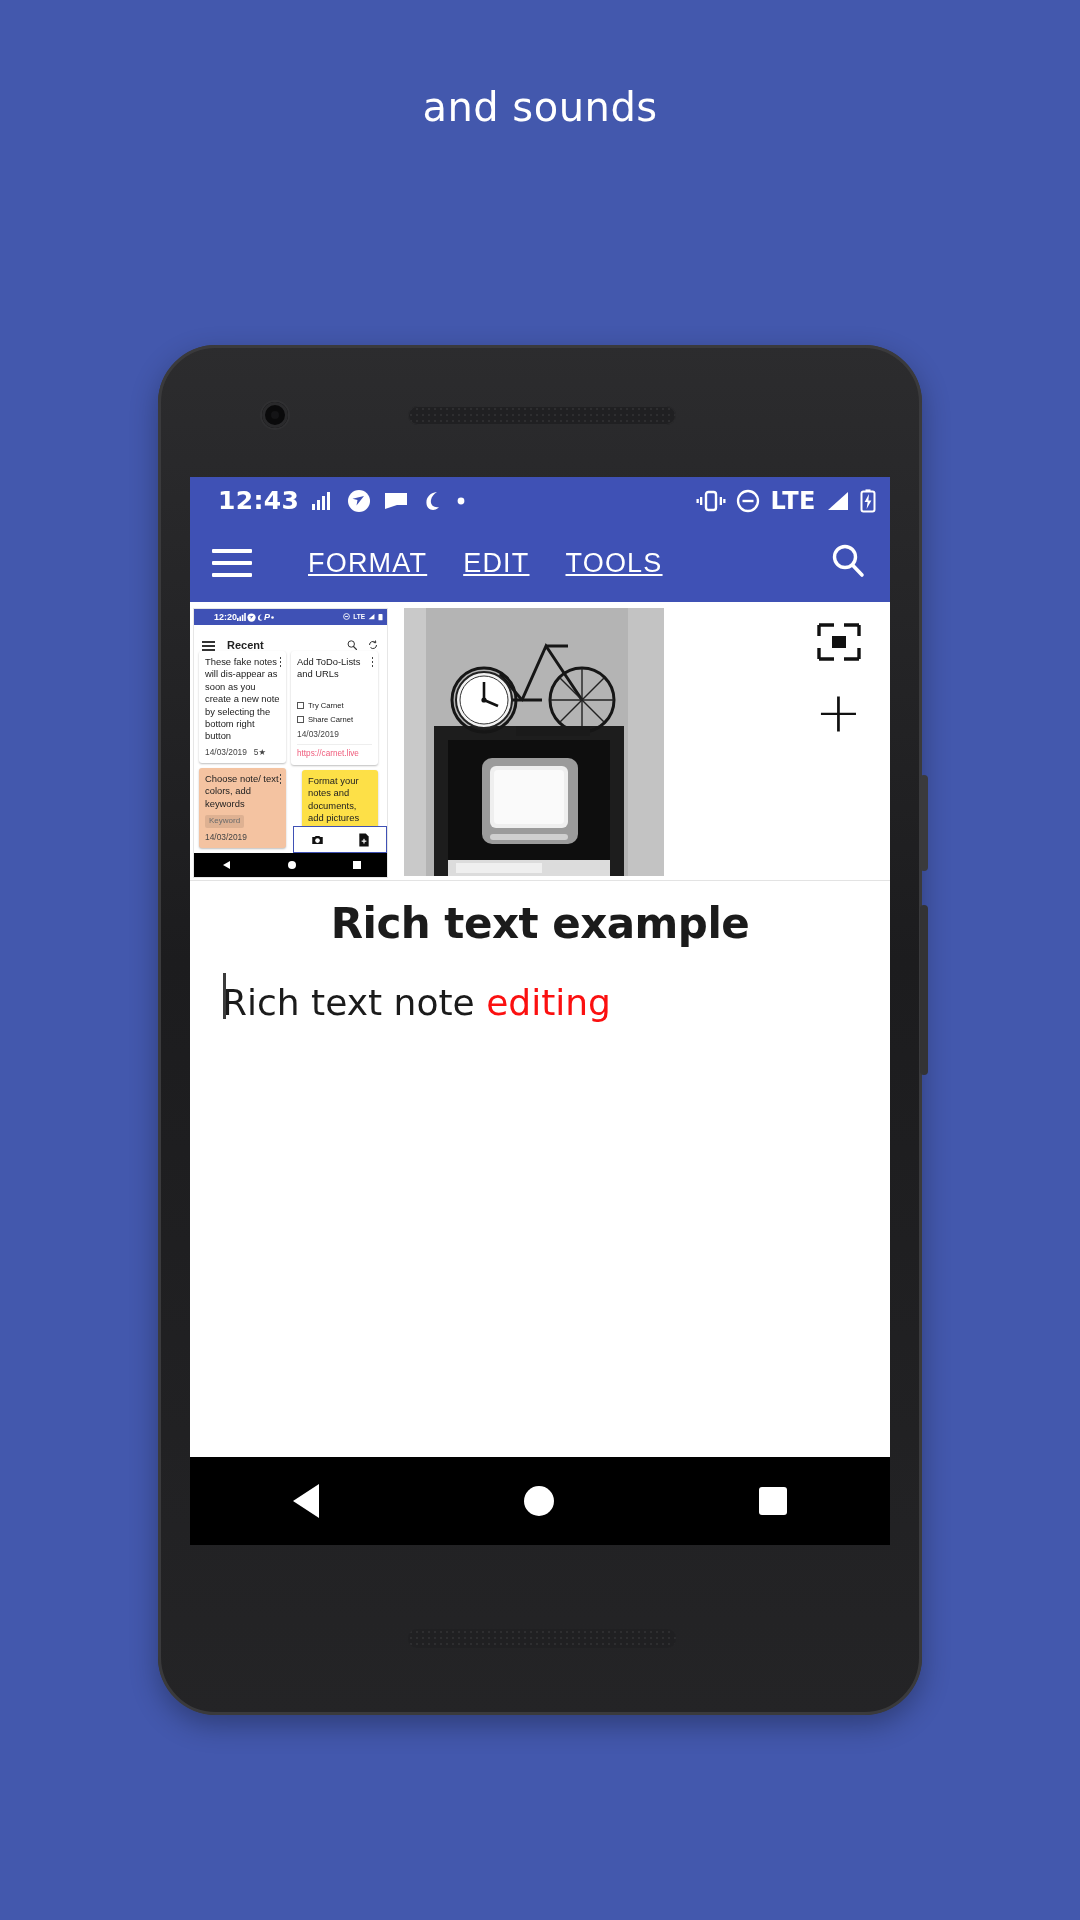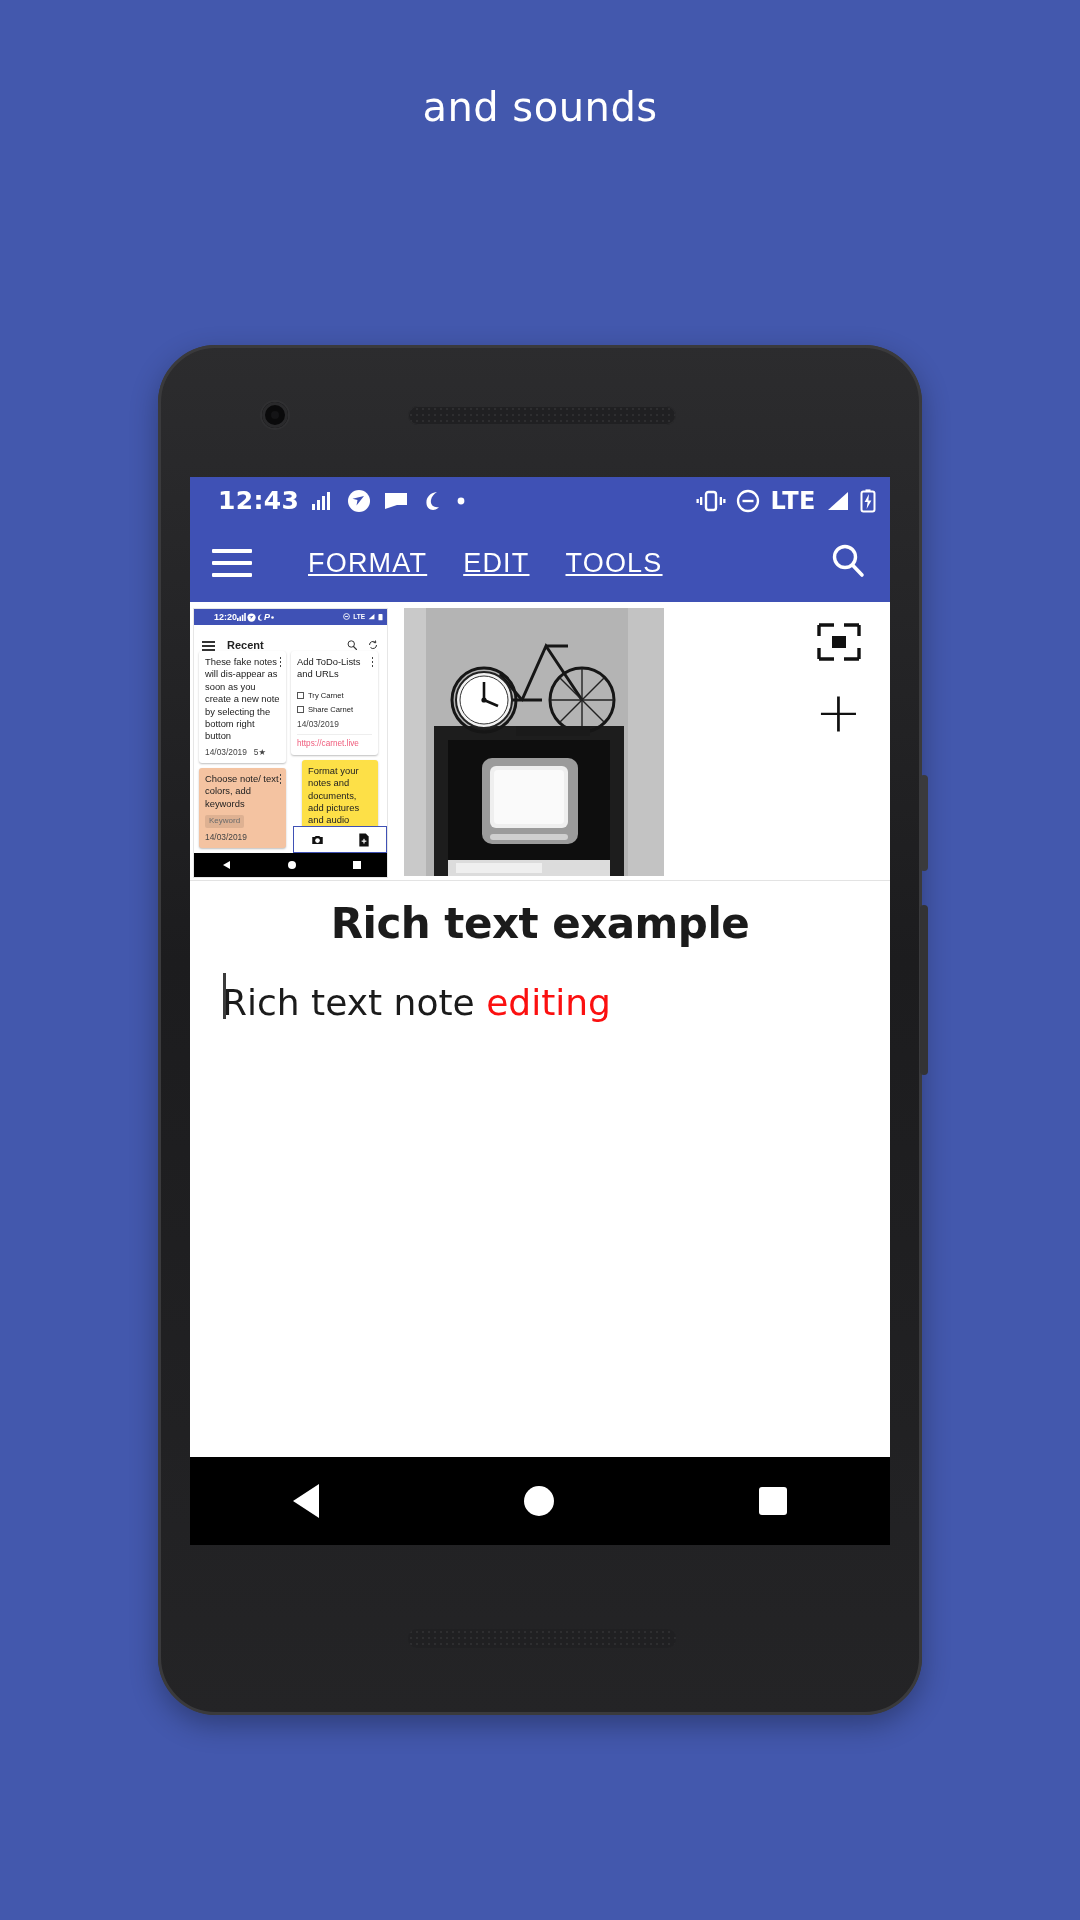--- a/index.html
+++ b/index.html
@@ -359,21 +359,21 @@
                 <div>Rate your notes or texts</div>
 
               </div>
 
             </div>
 
             <div class="ts-col">
               <div class="tcard">
                 <span class="kebab"></span>
                 <div>Add ToDo-Lists and URLs</div>
-                <div style="margin-top:10px;display:flex;align-items:center;gap:4px">
+                <div style="margin-top:20px;display:flex;align-items:center;gap:4px">
                   <span style="width:7px;height:7px;border:1.2px solid #555;display:inline-block"></span>
                   <span style="font-size:7.6px">Try Carnet</span>
                 </div>
                 <div style="margin-top:4px;display:flex;align-items:center;gap:4px">
                   <span style="width:7px;height:7px;border:1.2px solid #555;display:inline-block"></span>
                   <span style="font-size:7.6px">Share Carnet</span>
                 </div>
                 <div class="meta">
                   <span>14/03/2019</span>
                 </div>

